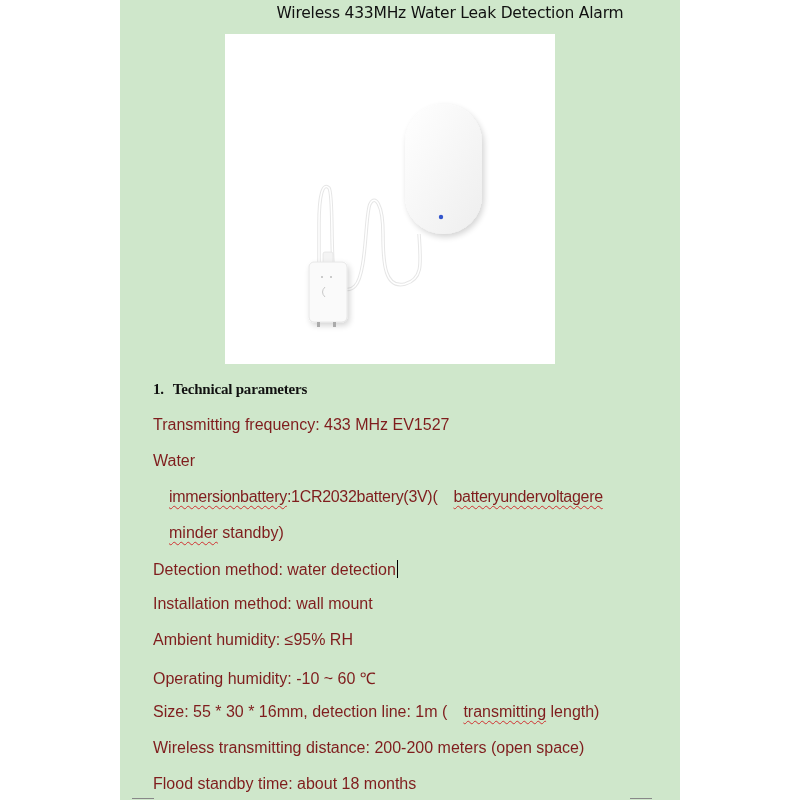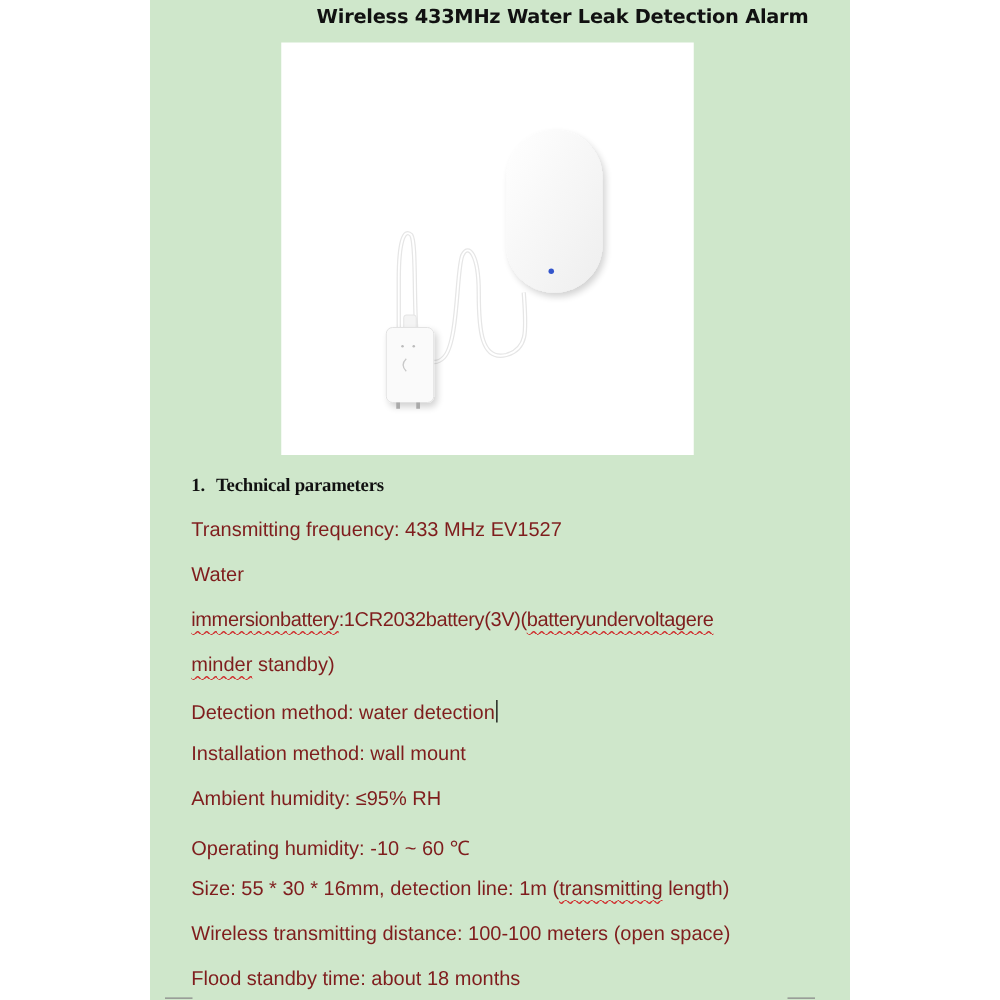--- a/index.html
+++ b/index.html
@@ -18,21 +18,21 @@
       height: 800px;
       background: #cfe7cb;
     }
     .doc-title {
       position: absolute;
       left: 0;
       top: 4px;
       width: 660px;
       text-align: center;
       font-family: "DejaVu Sans", sans-serif;
-      font-weight: bold;
+      font-weight: normal;
       font-size: 15.5px;
       color: #111;
       letter-spacing: -0.2px;
     }
     .image-panel {
       position: absolute;
       left: 105px;
       top: 34px;
       width: 330px;
       height: 330px;
@@ -54,20 +54,21 @@
       left: 33px;
       font-family: "Liberation Sans", sans-serif;
       font-size: 16px;
       color: #7f1d1d;
       white-space: nowrap;
     }
     .squiggle {
       text-decoration: underline wavy #d03030;
       text-decoration-thickness: 1px;
       text-underline-offset: 3px;
+      margin-left: 16px;
     }
     .caret {
       display: inline-block;
       width: 1.5px;
       height: 18px;
       background: #000;
       vertical-align: -3px;
       margin-left: 1px;
     }
     .corner-mark {
@@ -144,19 +145,19 @@
   <div class="param-line" style="top:595px">Installation method: wall mount</div>
 
   <div class="param-line" style="top:631px">Ambient humidity: ≤95% RH</div>
 
   <div class="param-line" style="top:667px">Operating humidity: -10 ~ 60 ℃</div>
 
   <div class="param-line" style="top:703px">
     <span>Size: 55 * 30 * 16mm, detection line: 1m (</span><span class="squiggle">transmitting</span><span> length)</span>
   </div>
 
-  <div class="param-line" style="top:739px">Wireless transmitting distance: 100-100 meters (open space)</div>
+  <div class="param-line" style="top:739px">Wireless transmitting distance: 200-200 meters (open space)</div>
 
   <div class="param-line" style="top:775px">Flood standby time: about 18 months</div>
 
   <div class="corner-mark" style="left:12px"></div>
   <div class="corner-mark" style="left:510px"></div>
 </div>
 
 </body></html>

